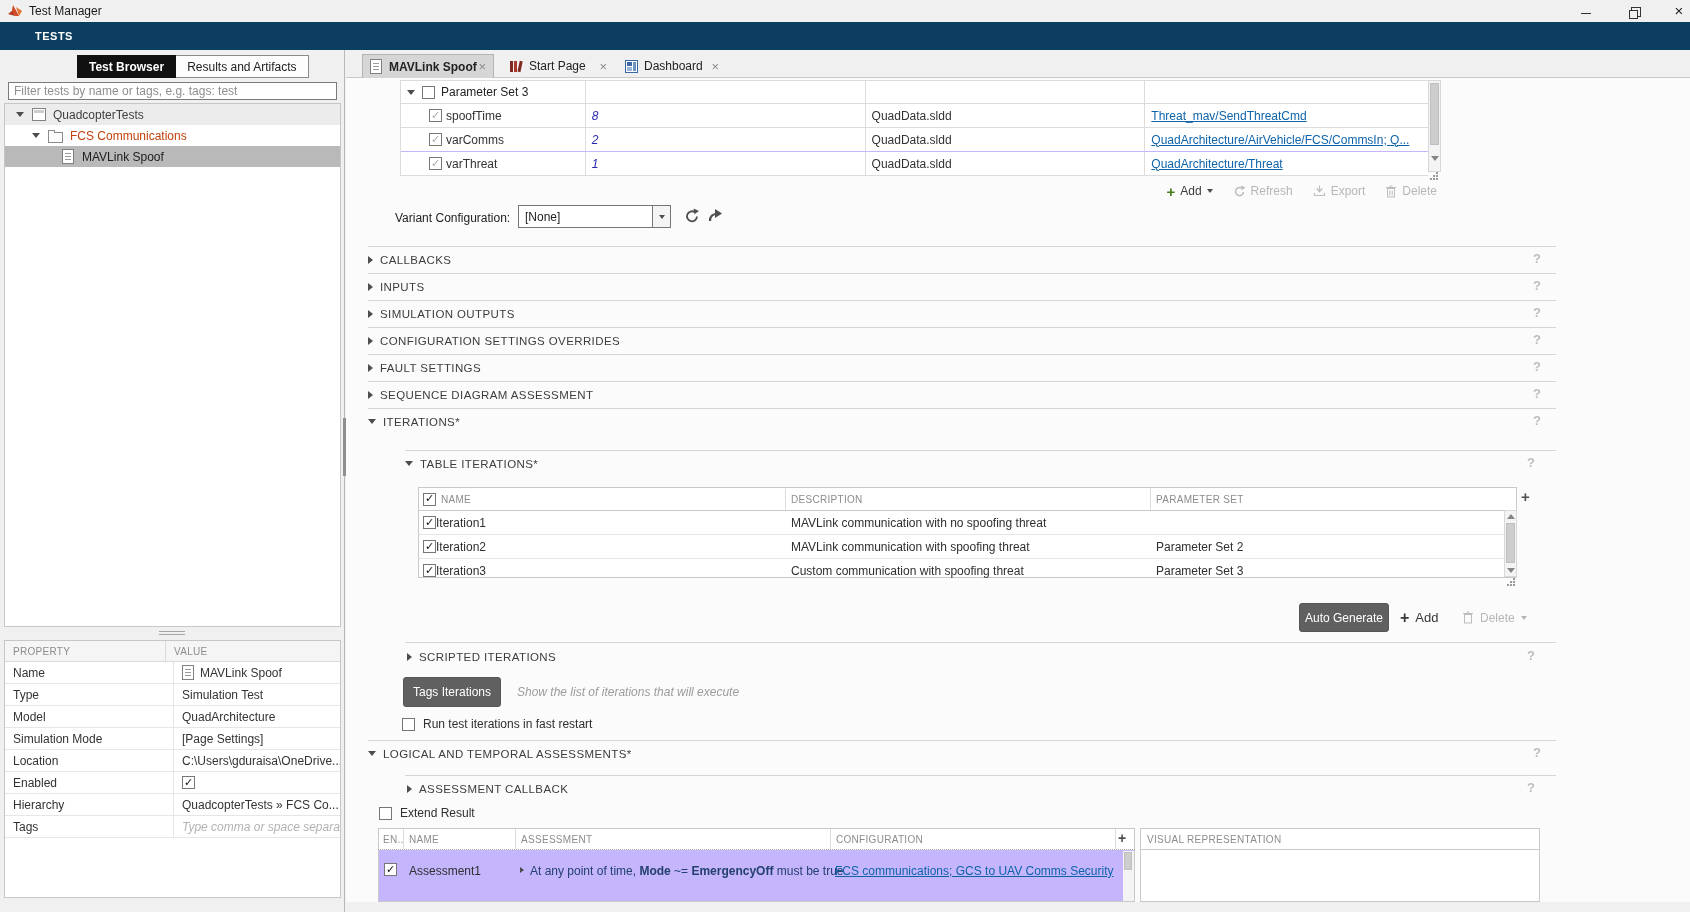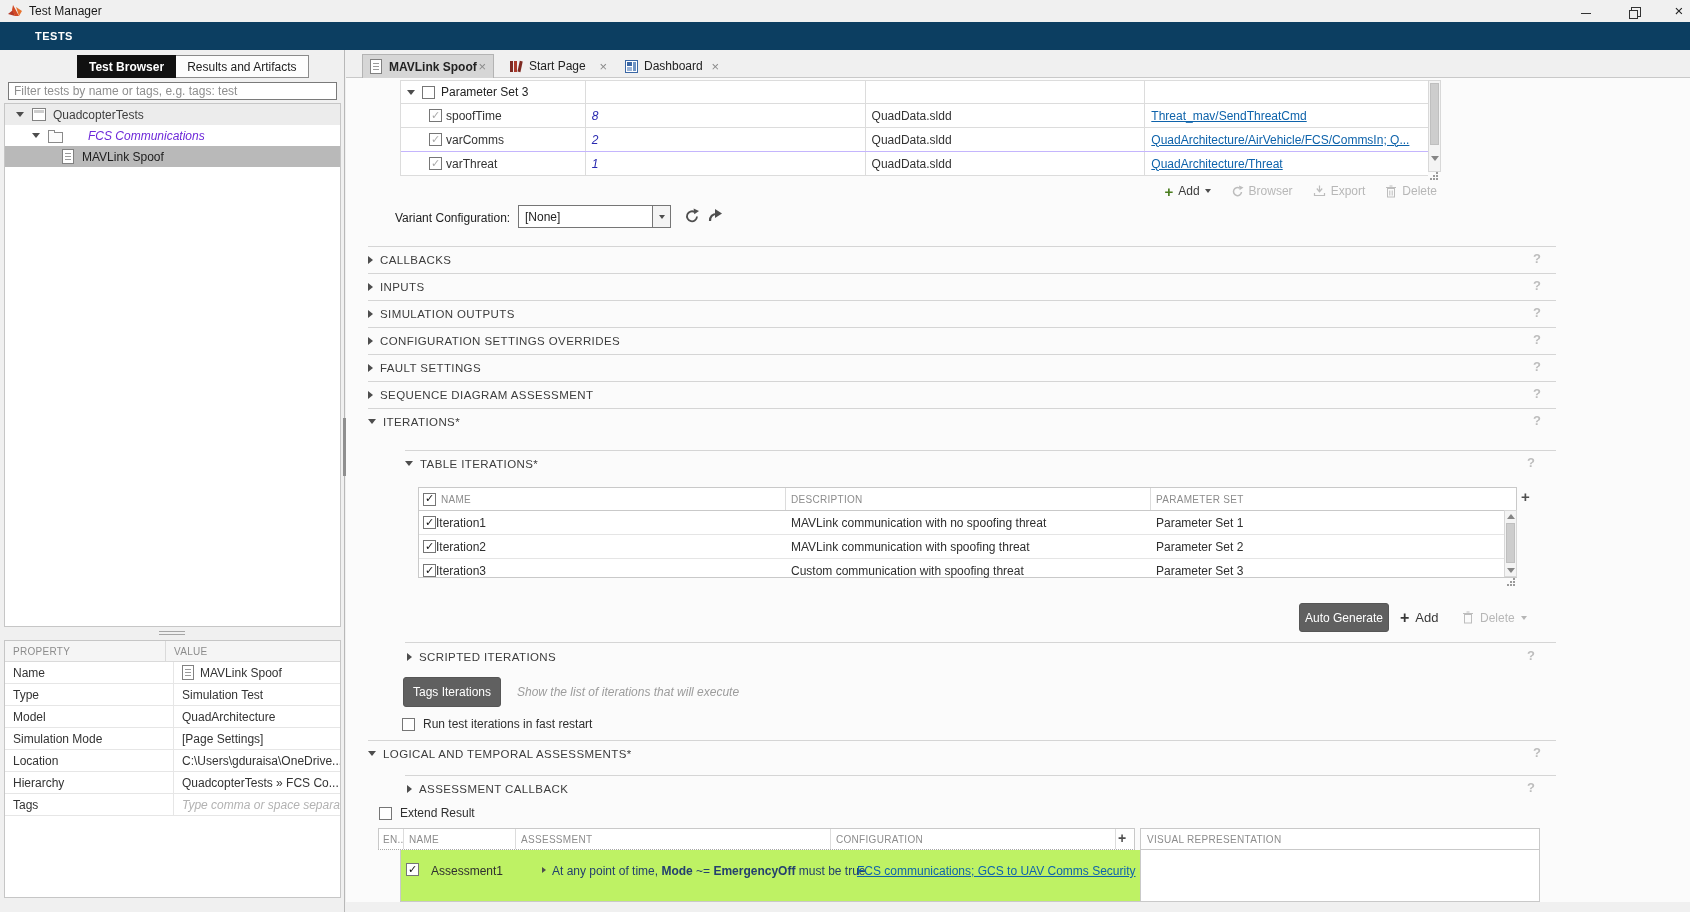--- a/index.html
+++ b/index.html
@@ -84,21 +84,21 @@
 
     <div class="abs" style="left:4px;top:53px;width:337px;height:524px;background:#fff;border:1px solid #c6c6c6;">
       <div class="flex" style="height:21px;background:#ececec;">
         <span class="tri-d" style="margin-left:11px;"></span>
         <span class="suite-icon" style="margin-left:8px;"></span>
         <span style="margin-left:7px;color:#3f3f3f;">QuadcopterTests</span>
       </div>
       <div class="flex" style="height:21px;">
         <span class="tri-d" style="margin-left:27px;"></span>
         <span class="folder-icon" style="margin-left:8px;"></span>
-        <span style="margin-left:25px;color:#6d28d9;font-style:italic;">FCS Communications</span>
+        <span style="margin-left:7px;color:#c2410c;">FCS Communications</span>
       </div>
       <div class="flex" style="height:21px;background:#b9b9b9;">
         <span class="doc-icon" style="margin-left:57px;"></span>
         <span style="margin-left:8px;color:#1c1c1c;">MAVLink Spoof</span>
       </div>
     </div>
 
     <div class="abs" style="left:159px;top:581px;width:26px;height:1px;background:#a5a5a5;"></div>
     <div class="abs" style="left:159px;top:584px;width:26px;height:1px;background:#a5a5a5;"></div>
 
@@ -122,20 +122,26 @@
         <span class="prop-l">Model</span>
         <span class="prop-v">QuadArchitecture</span>
       </div>
       <div class="prop-row">
         <span class="prop-l">Simulation Mode</span>
         <span class="prop-v">[Page Settings]</span>
       </div>
       <div class="prop-row">
         <span class="prop-l">Location</span>
         <span class="prop-v">C:\Users\gduraisa\OneDrive...</span>
+      </div>
+      <div class="prop-row">
+        <span class="prop-l">Enabled</span>
+        <span class="prop-v">
+            <span class="cb checked"></span>
+          </span>
       </div>
       <div class="prop-row">
         <span class="prop-l">Hierarchy</span>
         <span class="prop-v">QuadcopterTests » FCS Co...</span>
       </div>
       <div class="prop-row">
         <span class="prop-l">Tags</span>
         <span class="prop-v" style="font-style:italic;color:#b2b2b2;">Type comma or space separat</span>
       </div>
     </div>
@@ -240,21 +246,21 @@
     <div class="flex" style="gap:5px;">
       <span style="color:#4a7d1f;font-weight:700;font-size:15px;line-height:1;">+</span>
       <span style="color:#3c3c3c;">Add</span>
       <span class="tri-d sm"></span>
     </div>
     <div class="flex dis" style="gap:5px;">
       <svg width="13" height="13" viewBox="0 0 13 13">
         <path d="M10.5 7 A4 4 0 1 1 8.6 3.2" fill="none" stroke="#bdbdbd" stroke-width="1.5"></path>
         <polygon points="8,0.5 12.5,2.6 8.6,5.2" fill="#bdbdbd"></polygon>
       </svg>
-      <span>Browser</span>
+      <span>Refresh</span>
     </div>
     <div class="flex dis" style="gap:5px;">
       <svg width="13" height="12" viewBox="0 0 13 12">
         <path d="M1.5 8 v2.5 h10 V8" stroke="#bdbdbd" fill="none" stroke-width="1.2"></path>
         <path d="M6.5 0.5 v5 M3.8 3.5 l2.7 3.2 2.7-3.2" stroke="#bdbdbd" fill="none" stroke-width="1.2"></path>
       </svg>
       <span>Export</span>
     </div>
     <div class="flex dis" style="gap:5px;">
       <svg width="12" height="13" viewBox="0 0 12 13">
@@ -356,23 +362,20 @@
         </div>
     </div>
     <div class="flex" style="height:23px;border-bottom:1px solid #e5e5e5;">
       <div class="cell" style="width:367px;border-right:none;">
           <span class="cb checked" style="margin-left:4px;"></span>
           <span style="color:#2f2f2f;">Iteration1</span>
         </div>
       <div class="cell" style="width:365px;border-right:none;">
           <span style="margin-left:5px;color:#2f2f2f;">MAVLink communication with no spoofing threat</span>
         </div>
-      <div class="cell" style="width:354px;border-right:none;">
-          <span style="margin-left:5px;color:#2f2f2f;">Parameter Set 1</span>
-        </div>
     </div>
     <div class="flex" style="height:23px;border-bottom:1px solid #e5e5e5;">
       <div class="cell" style="width:367px;border-right:none;">
           <span class="cb checked" style="margin-left:4px;"></span>
           <span style="color:#2f2f2f;">Iteration2</span>
         </div>
       <div class="cell" style="width:365px;border-right:none;">
           <span style="margin-left:5px;color:#2f2f2f;">MAVLink communication with spoofing threat</span>
         </div>
       <div class="cell" style="width:354px;border-right:none;">
@@ -461,21 +464,21 @@
       </div>
     <div class="cell" style="width:315px;">
         <span class="colhead" style="margin-left:5px;">ASSESSMENT</span>
       </div>
     <div class="cell" style="width:285px;">
         <span class="colhead" style="margin-left:5px;">CONFIGURATION</span>
       </div>
   </div>
   <span class="abs" style="left:1118px;top:830px;color:#4f4f4f;font-weight:700;font-size:14px;">+</span>
 
-  <div class="abs" style="left:378px;top:850px;width:757px;height:52px;background:#bef264;border:1px solid #c9c9c9;border-top:none;margin-left:22px;">
+  <div class="abs" style="left:378px;top:850px;width:757px;height:52px;background:#c4b5fd;border:1px solid #c9c9c9;border-top:none;">
     <span class="cb checked abs" style="left:5px;top:13px;"></span>
     <span class="abs" style="left:30px;top:14px;color:#2f2f2f;">Assessment1</span>
     <span class="tri-r sm abs" style="left:141px;top:17px;"></span>
     <span class="abs nowrap" style="left:151px;top:14px;color:#24406e;"><span>At any point of time, </span><b>Mode</b><span> ~= </span><b>EmergencyOff</b><span> must be true</span></span>
     <a class="link abs" style="left:456px;top:14px;">FCS communications; GCS to UAV Comms Security</a>
     <div class="abs sb" style="left:744px;top:1px;width:11px;height:50px;background:#f4f4f4;">
       <div class="abs sbthumb" style="left:1px;top:1px;width:8px;height:18px;"></div>
     </div>
   </div>
 

